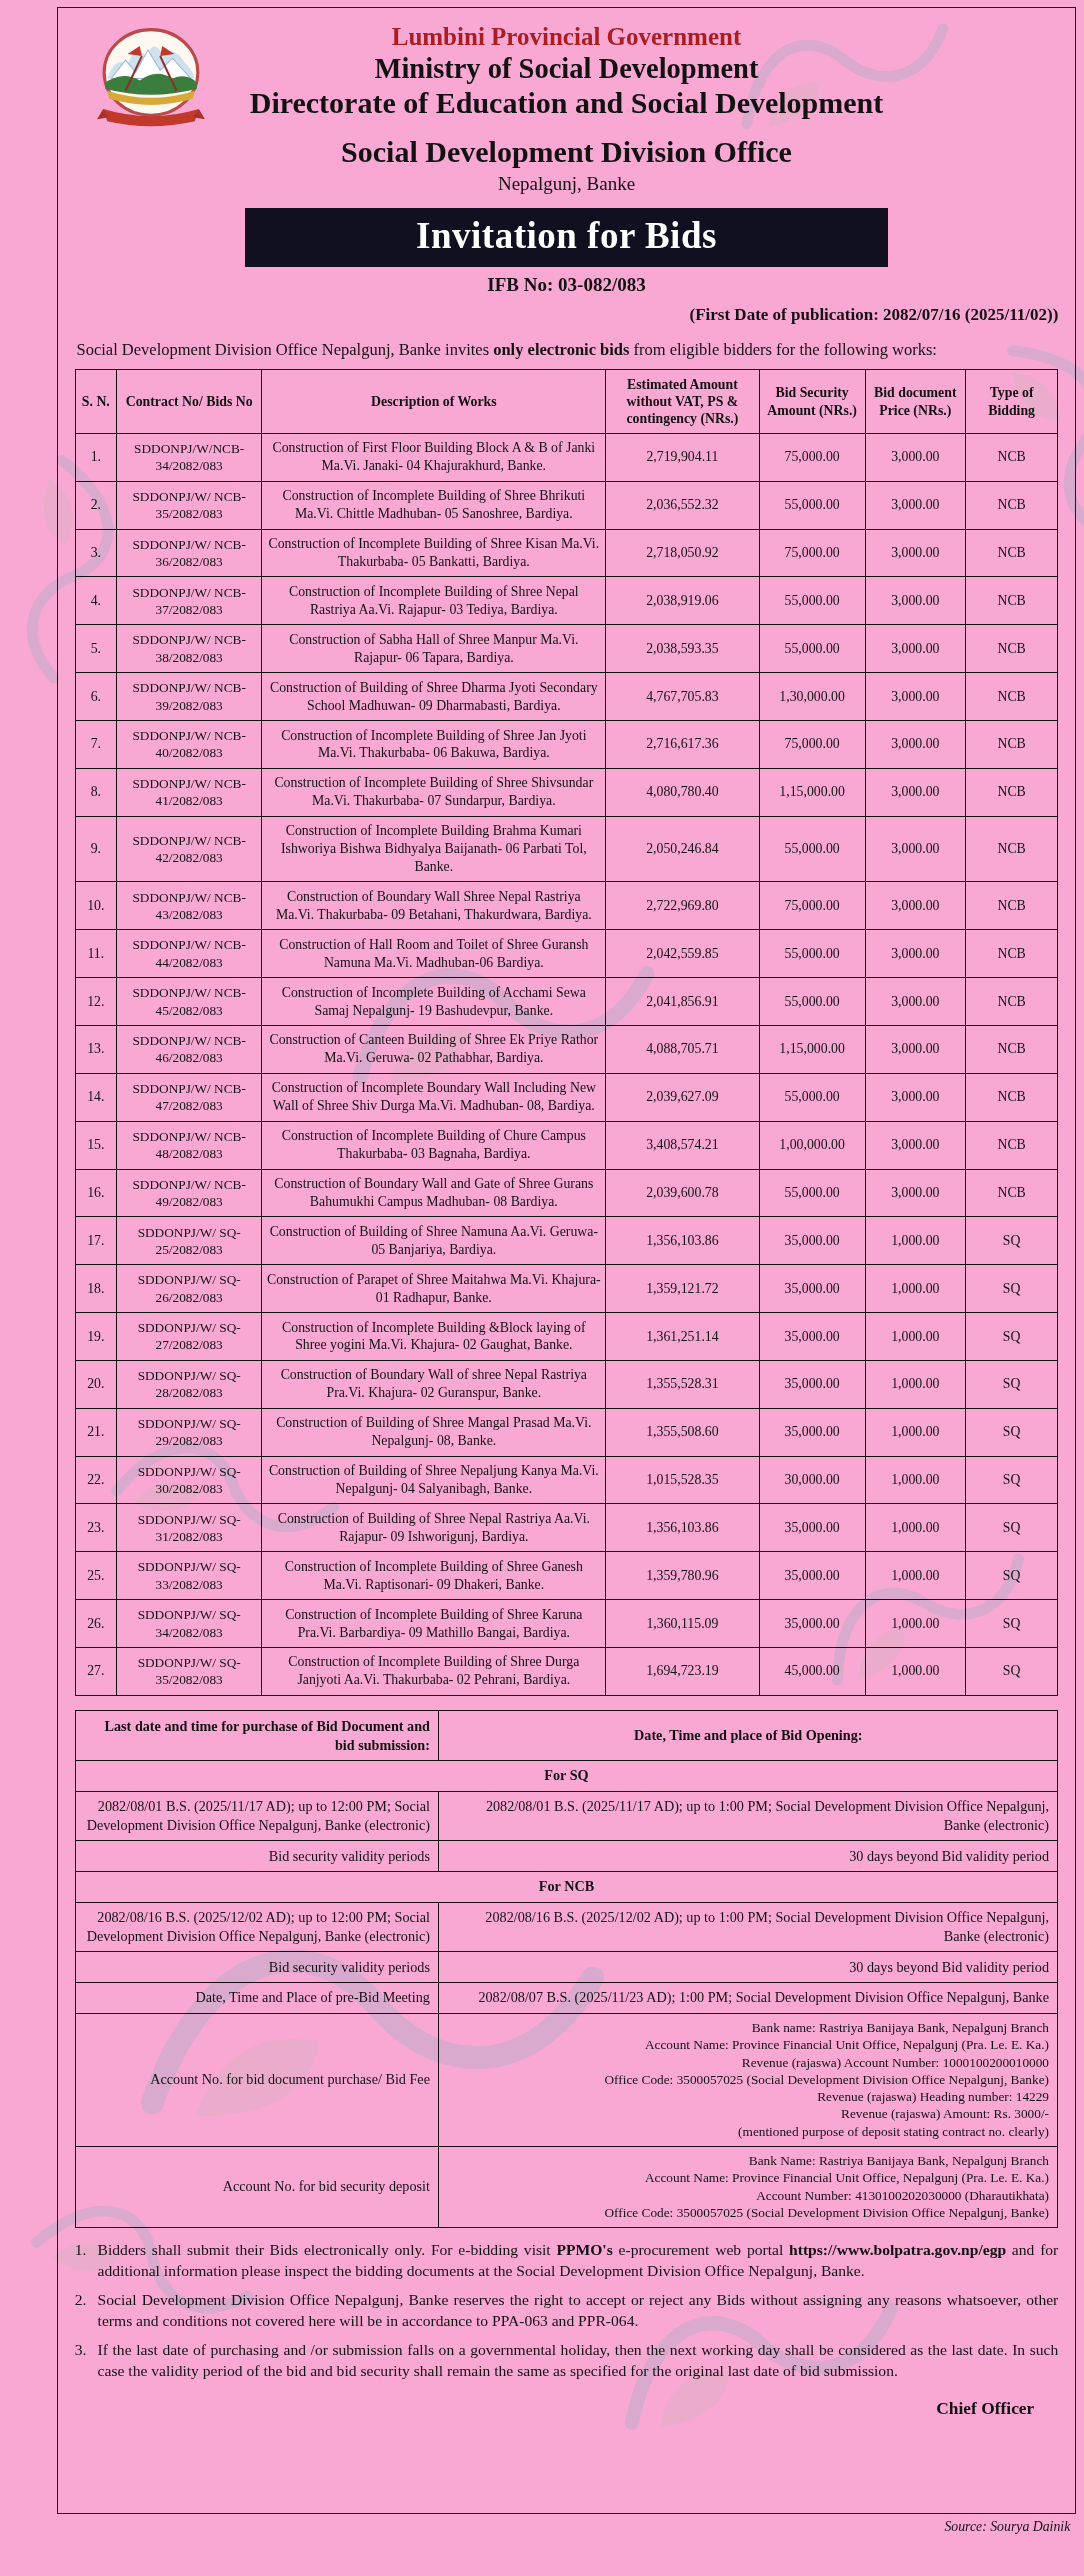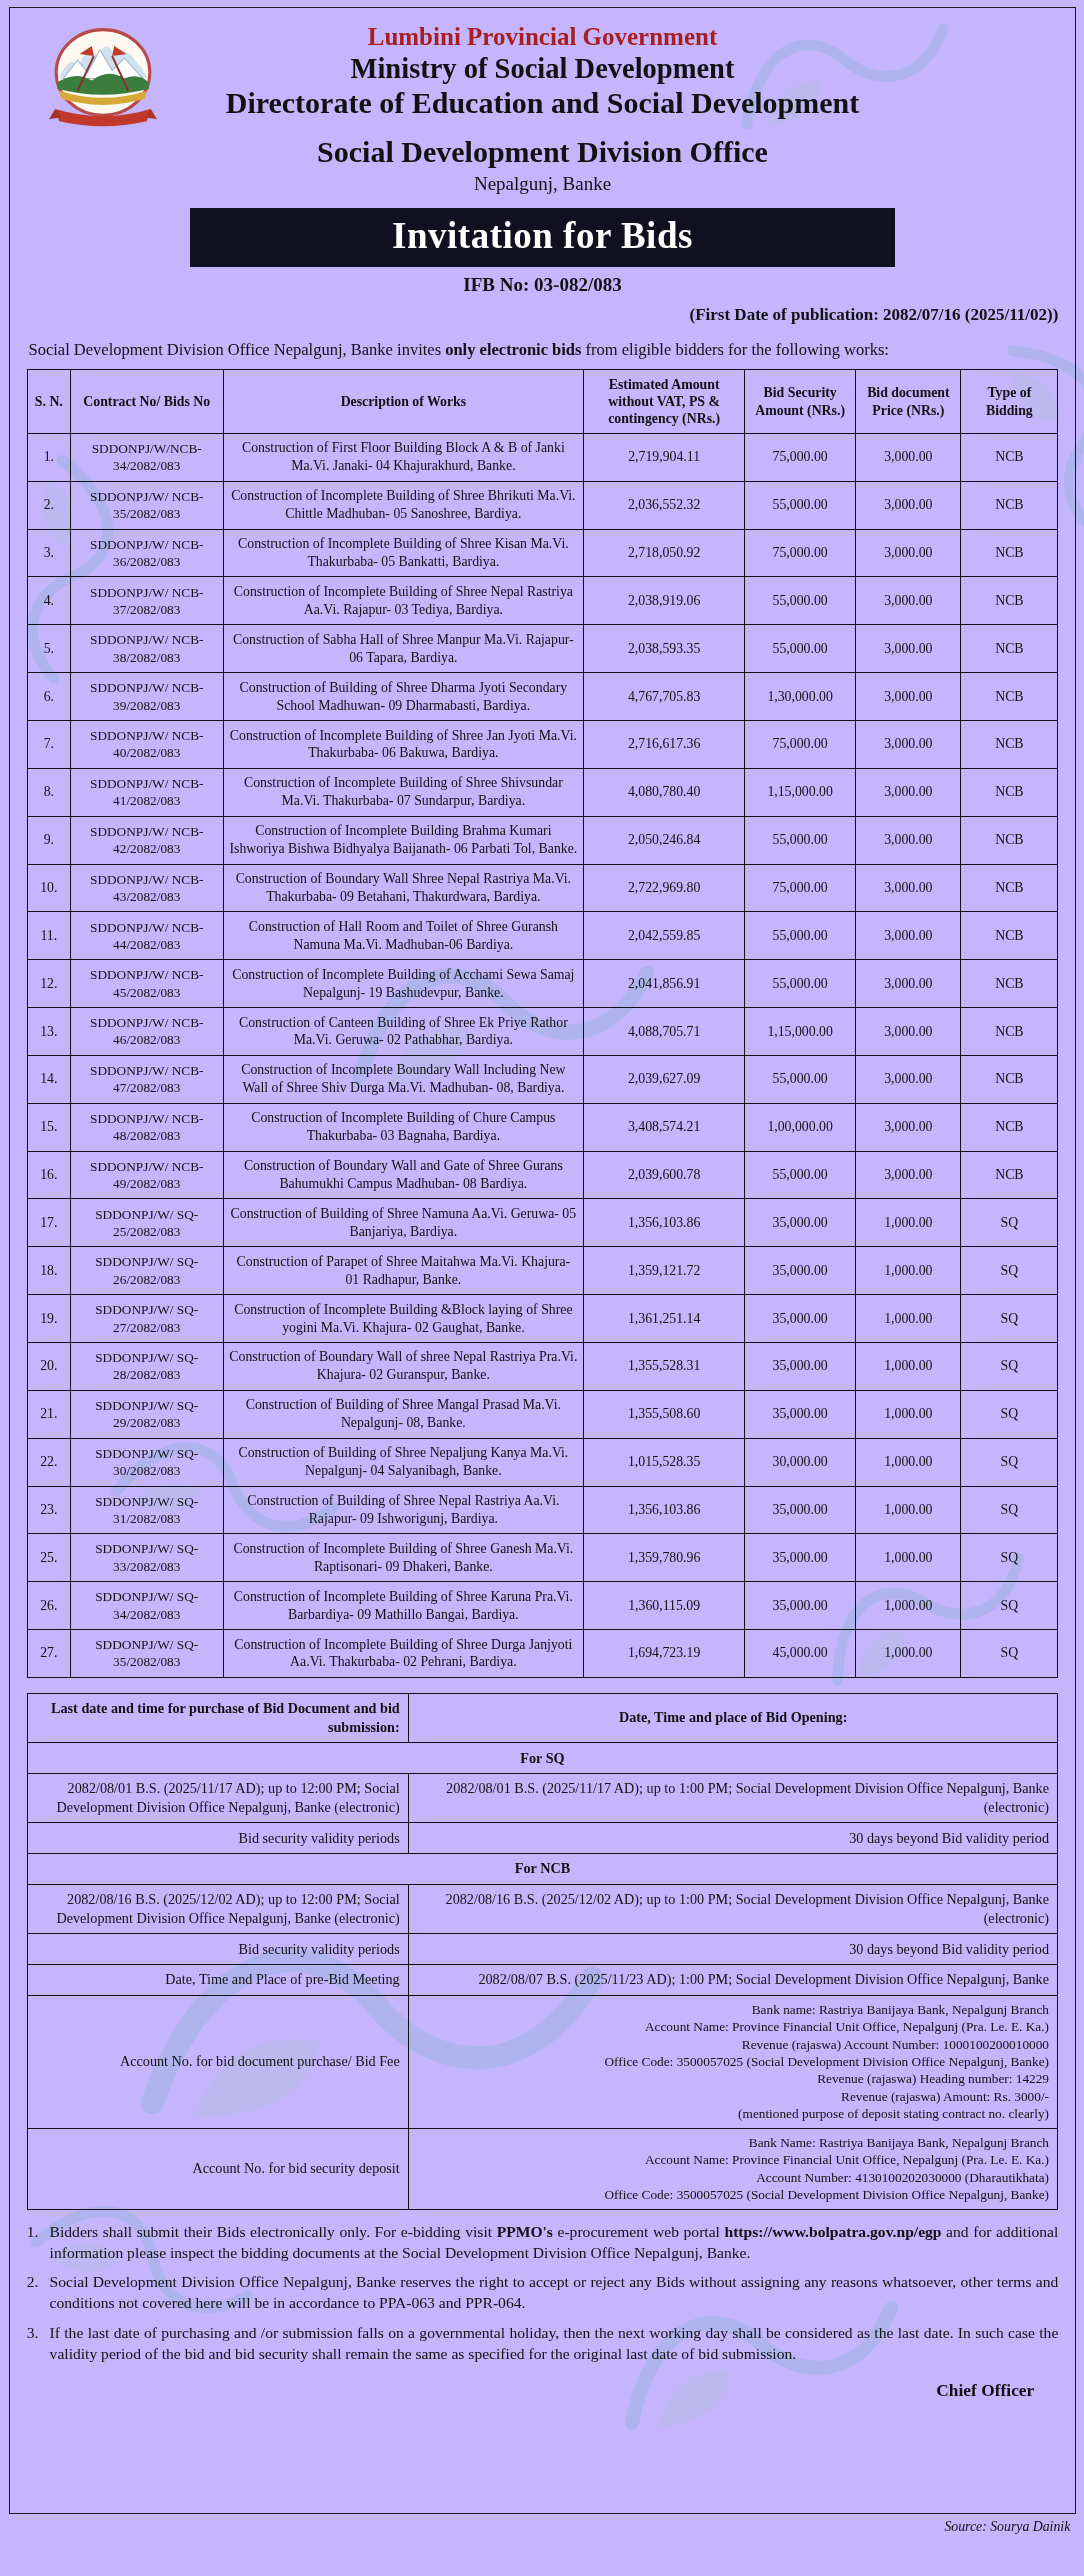--- a/index.html
+++ b/index.html
@@ -3,21 +3,21 @@
 <meta charset="utf-8">
 <title>Invitation for Bids</title>
 <style>
   * { margin:0; padding:0; box-sizing:border-box; }
   html,body { width:1085px; }
   body {
     font-family:"Liberation Serif","DejaVu Serif",serif;
     color:#121212;
     background:#fcfcf9;
   }
-  .page { position:relative; width:1085px; height:2576px; overflow:hidden; background:#c4b5fd; }
+  .page { position:relative; width:1085px; height:2576px; overflow:hidden; background:#f9a8d4;padding-left:48px; }
 
   
   .wm-layer { position:absolute; inset:0; z-index:0; pointer-events:none; }
   .wm { position:absolute; opacity:.20; }
   .wm path.stroke { fill:none; stroke:var(--watermark-teal,#5fb3b6); stroke-width:11; stroke-linecap:round; }
   .wm path.leaf { fill:var(--watermark-green,#8fca8f); opacity:.65; }
 
   
   .ad-frame {
     position:relative; z-index:1;
@@ -30,21 +30,21 @@
   
   .header { position:relative; text-align:center; padding-top:1.8px; }
   .emblem { position:absolute; left:20px; top:3.7px; width:112px; height:107px; }
   .gov-name { color:var(--title-red,#a81e22); font-size:25px; font-weight:700; }
   .ministry  { font-size:28.5px; font-weight:700; margin-top:1.8px; }
   .directorate { font-size:30px; font-weight:700; margin-top:0.9px; }
   .office    { font-size:30px; font-weight:700; margin-top:15px; }
   .location  { font-size:19px; margin-top:4.6px; }
 
   .banner {
-    margin:13px auto 5.5px auto; width:705px;
+    margin:13px auto 5.5px auto; width:643px;
     background:var(--banner-bg,#101020); color:var(--banner-text,#ffffff);
     font-size:37px; font-weight:700; text-align:center;
     padding:5.5px 0 10px 0; letter-spacing:0.5px;
   }
   .ifb { text-align:center; font-size:19px; font-weight:700; margin-top:7.3px; }
   .pub { text-align:right; font-size:17px; font-weight:700; margin-top:9.2px; }
   .intro { font-size:16.5px; margin:14.7px 1.8px 9.2px 1.8px; }
   .intro b { font-weight:700; }
 
   

